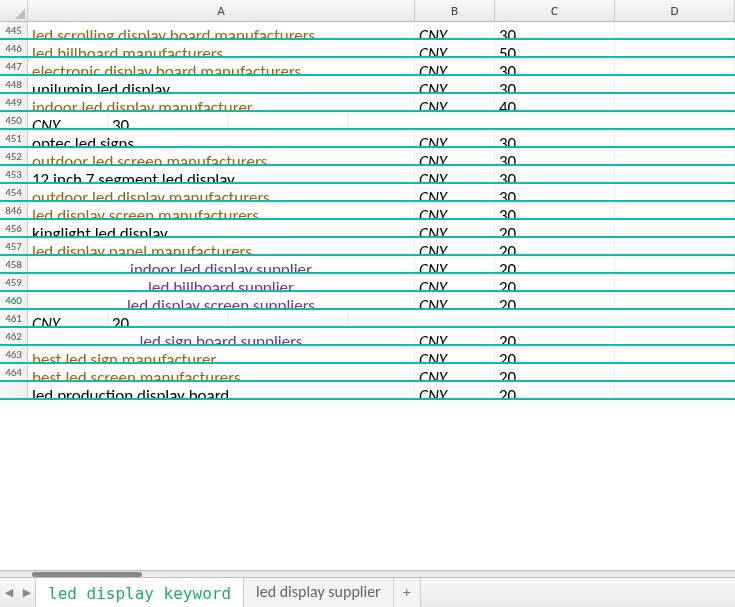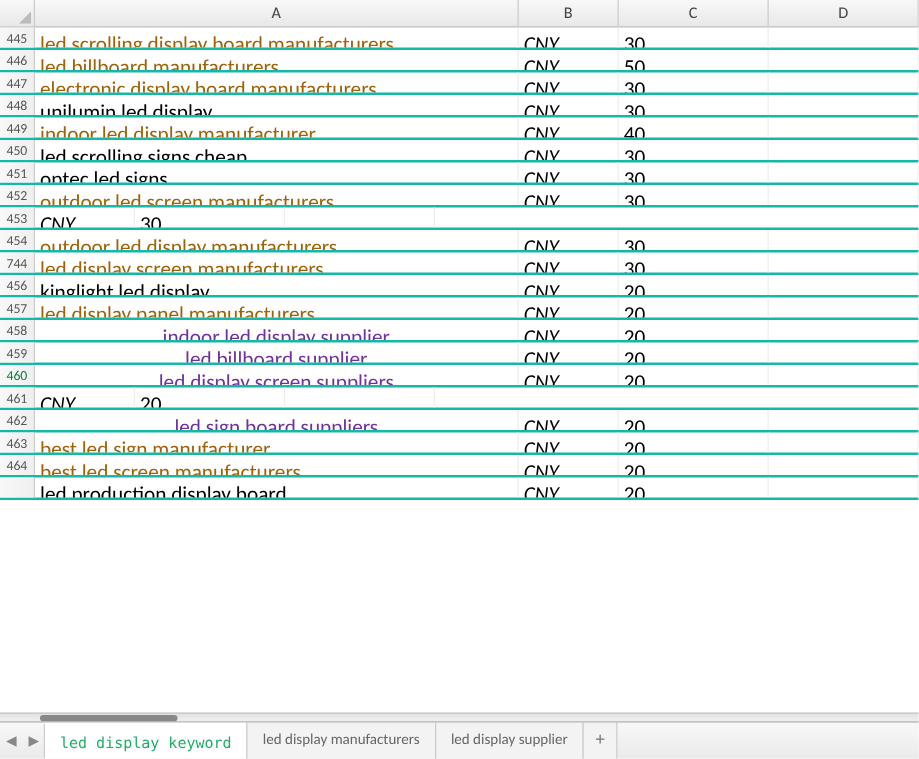--- a/index.html
+++ b/index.html
@@ -19,21 +19,21 @@
 .cB { width: 80px; font-style: italic; }
 .cC { width: 120px; }
 .cD { width: 120px; }
 .link-blue { color: #a16207; }
 .link-purple { color: #7030a0; text-align: center; }
 
 .bottom-bar { position: absolute; left: 0; right: 0; bottom: 0; height: 30px; background: linear-gradient(#f8f8f8, #eaeaea); border-top: 1px solid #ccc; display: flex; align-items: stretch; }
 .scroll-strip { position: absolute; left: 0; right: 0; top: -8px; height: 8px; background: linear-gradient(#e2e2e2, #efefef); border-top: 1px solid #bbb; border-bottom: 1px solid #bbb; }
 .scroll-thumb { position: absolute; left: 32px; top: 1px; height: 5px; width: 110px; background: #888; border-radius: 3px; }
 .nav-btn { width: 18px; display: flex; align-items: center; justify-content: center; cursor: pointer; color: #888; font-size: 11px; }
-.tab { padding: 0 12px; font-size: 12px; line-height: 28px; border-right: 1px solid #ccc; border-left: 1px solid #ccc; margin-left: -1px; color: #666; cursor: pointer; background: #f3f3f3; }
+.tab { padding: 0 12px; font-size: 16px; line-height: 28px; border-right: 1px solid #ccc; border-left: 1px solid #ccc; margin-left: -1px; color: #666; cursor: pointer; background: #f3f3f3; }
 .tab.active { background: #fff; color: #1eae68; border-top: 2px solid #fff; font-family: Menlo, Consolas, monospace; }
 .tab.add { width: 28px; text-align: center; padding: 0; font-size: 15px; color: #777; }
 .spacer { flex: 1; }
 </style>
 </head>
 <body>
 
 <div class="header-row">
   <div class="corner">
     <svg width="10" height="10">
@@ -77,54 +77,54 @@
     </div>
     <div class="row">
       <div class="row-head">449</div>
       <div class="cell cA link-blue">indoor led display manufacturer</div>
       <div class="cell cB">CNY</div>
       <div class="cell cC">40</div>
       <div class="cell cD"></div>
     </div>
     <div class="row">
       <div class="row-head">450</div>
-      <div class="cell cA ">led scrolling signs cheap</div>
       <div class="cell cB">CNY</div>
       <div class="cell cC">30</div>
       <div class="cell cD"></div>
     </div>
     <div class="row">
       <div class="row-head">451</div>
       <div class="cell cA ">optec led signs</div>
       <div class="cell cB">CNY</div>
       <div class="cell cC">30</div>
       <div class="cell cD"></div>
     </div>
     <div class="row">
       <div class="row-head">452</div>
       <div class="cell cA link-blue">outdoor led screen manufacturers</div>
       <div class="cell cB">CNY</div>
       <div class="cell cC">30</div>
       <div class="cell cD"></div>
     </div>
     <div class="row">
       <div class="row-head">453</div>
+      <div class="cell cA ">12 inch 7 segment led display</div>
       <div class="cell cB">CNY</div>
       <div class="cell cC">30</div>
       <div class="cell cD"></div>
     </div>
     <div class="row">
       <div class="row-head">454</div>
       <div class="cell cA link-blue">outdoor led display manufacturers</div>
       <div class="cell cB">CNY</div>
       <div class="cell cC">30</div>
       <div class="cell cD"></div>
     </div>
     <div class="row">
-      <div class="row-head">744</div>
+      <div class="row-head">846</div>
       <div class="cell cA link-blue">led display screen manufacturers</div>
       <div class="cell cB">CNY</div>
       <div class="cell cC">30</div>
       <div class="cell cD"></div>
     </div>
     <div class="row">
       <div class="row-head">456</div>
       <div class="cell cA ">kinglight led display</div>
       <div class="cell cB">CNY</div>
       <div class="cell cC">20</div>
@@ -194,17 +194,16 @@
     </div>
   </div>
 
 <div class="bottom-bar">
   <div class="scroll-strip">
     <div class="scroll-thumb"></div>
   </div>
   <div class="nav-btn">◀</div>
   <div class="nav-btn">▶</div>
   <div class="tab active">led display keyword</div>
-  <div class="tab">led display manufacturers</div>
   <div class="tab">led display supplier</div>
   <div class="tab add">+</div>
   <div class="spacer"></div>
 </div>
 
 </body></html>

